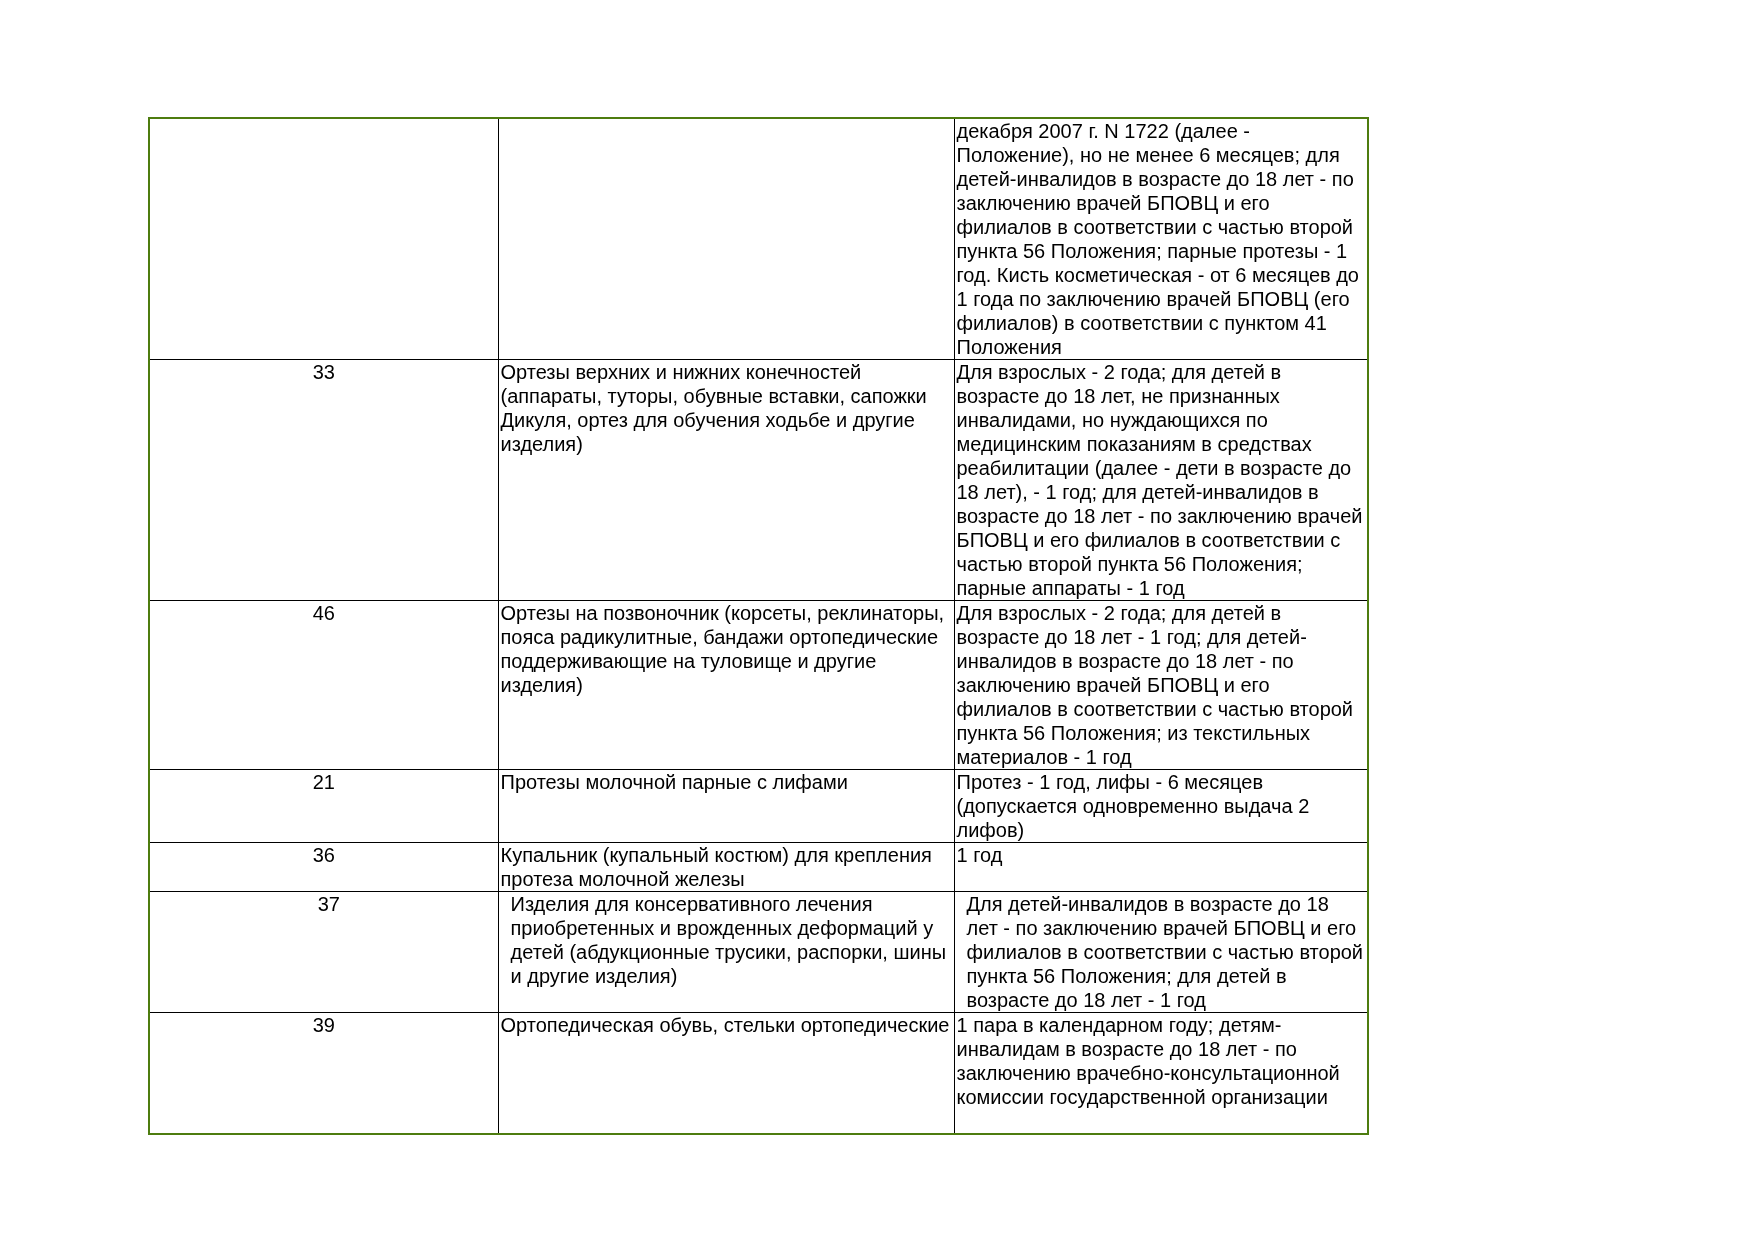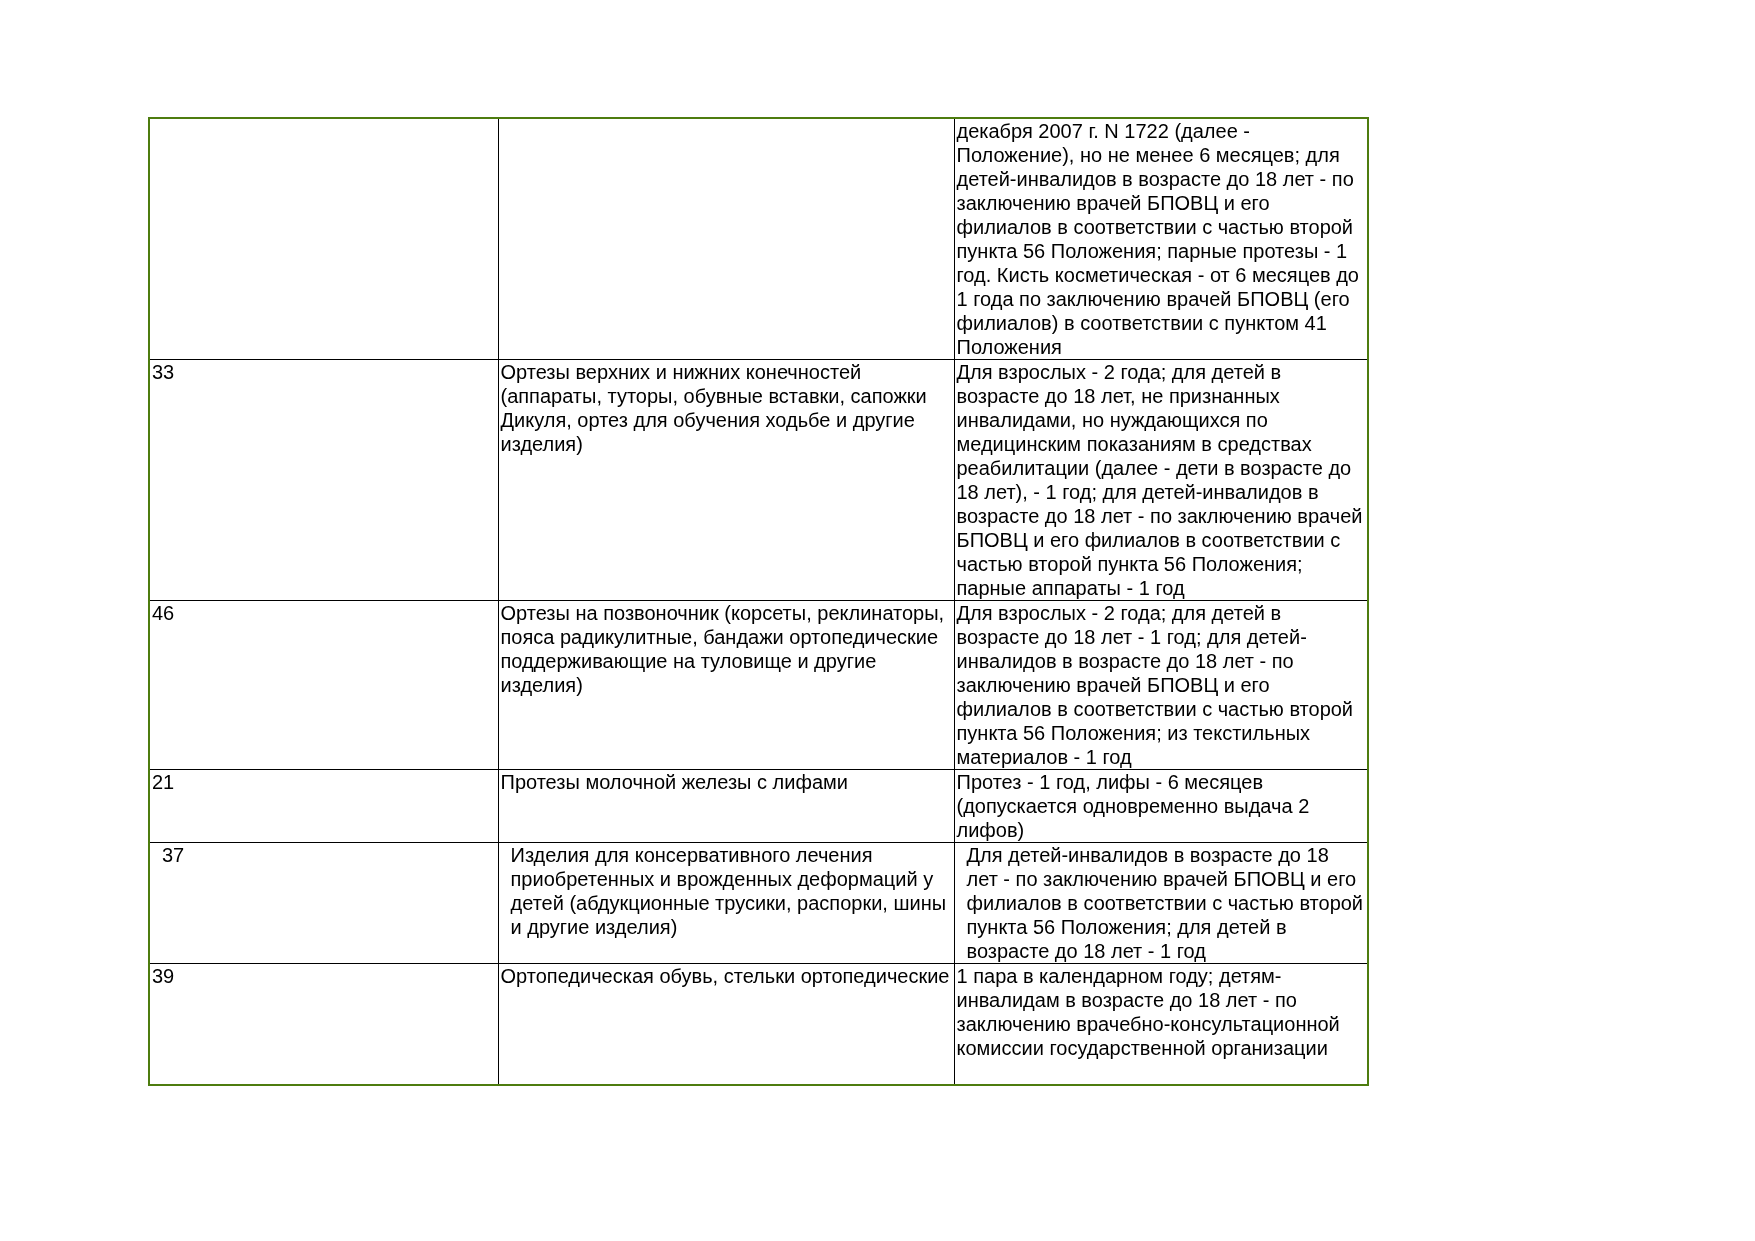--- a/index.html
+++ b/index.html
@@ -28,20 +28,21 @@
     line-height: 24px;
   }
   table.doc-table td {
     border: 1px solid #000000;
     vertical-align: top;
     padding: 0 2px;
     overflow: hidden;
     word-wrap: break-word;
   }
   td.num-cell {
+    text-align: center;
   }
   td.item-cell, td.term-cell {
     text-align: left;
   }
   
   tr.r0 td { height: 240px; }
   tr.r1 td { height: 240px; }
   tr.r2 td { height: 168px; }
   tr.r3 td { height: 72px;  }
   tr.r4 td { height: 48px;  }
@@ -70,22 +71,27 @@
         <td class="item-cell">Ортезы верхних и нижних конечностей (аппараты, туторы, обувные вставки, сапожки Дикуля, ортез для обучения ходьбе и другие изделия)</td>
         <td class="term-cell">Для взрослых - 2 года; для детей в возрасте до 18 лет, не признанных инвалидами, но нуждающихся по медицинским показаниям в средствах реабилитации (далее - дети в возрасте до 18 лет), - 1 год; для детей-инвалидов в возрасте до 18 лет - по заключению врачей БПОВЦ и его филиалов в соответствии с частью второй пункта 56 Положения; парные аппараты - 1 год</td>
       </tr>
       <tr class="r2">
         <td class="num-cell">46</td>
         <td class="item-cell">Ортезы на позвоночник (корсеты, реклинаторы, пояса радикулитные, бандажи ортопедические поддерживающие на туловище и другие изделия)</td>
         <td class="term-cell">Для взрослых - 2 года; для детей в возрасте до 18 лет - 1 год; для детей-инвалидов в возрасте до 18 лет - по заключению врачей БПОВЦ и его филиалов в соответствии с частью второй пункта 56 Положения; из текстильных материалов - 1 год</td>
       </tr>
       <tr class="r3">
         <td class="num-cell">21</td>
-        <td class="item-cell">Протезы молочной железы с лифами</td>
+        <td class="item-cell">Протезы молочной парные с лифами</td>
         <td class="term-cell">Протез - 1 год, лифы - 6 месяцев (допускается одновременно выдача 2 лифов)</td>
+      </tr>
+      <tr class="r4">
+        <td class="num-cell">36</td>
+        <td class="item-cell">Купальник (купальный костюм) для крепления протеза молочной железы</td>
+        <td class="term-cell">1 год</td>
       </tr>
       <tr class="r5">
         <td class="num-cell">37</td>
         <td class="item-cell">Изделия для консервативного лечения приобретенных и врожденных деформаций у детей (абдукционные трусики, распорки, шины и другие изделия)</td>
         <td class="term-cell">Для детей-инвалидов в возрасте до 18 лет - по заключению врачей БПОВЦ и его филиалов в соответствии с частью второй пункта 56 Положения; для детей в возрасте до 18 лет - 1 год</td>
       </tr>
       <tr class="r7">
         <td class="num-cell">39</td>
         <td class="item-cell">Ортопедическая обувь, стельки ортопедические</td>
         <td class="term-cell">1 пара в календарном году; детям-инвалидам в возрасте до 18 лет - по заключению врачебно-консультационной комиссии государственной организации</td>

